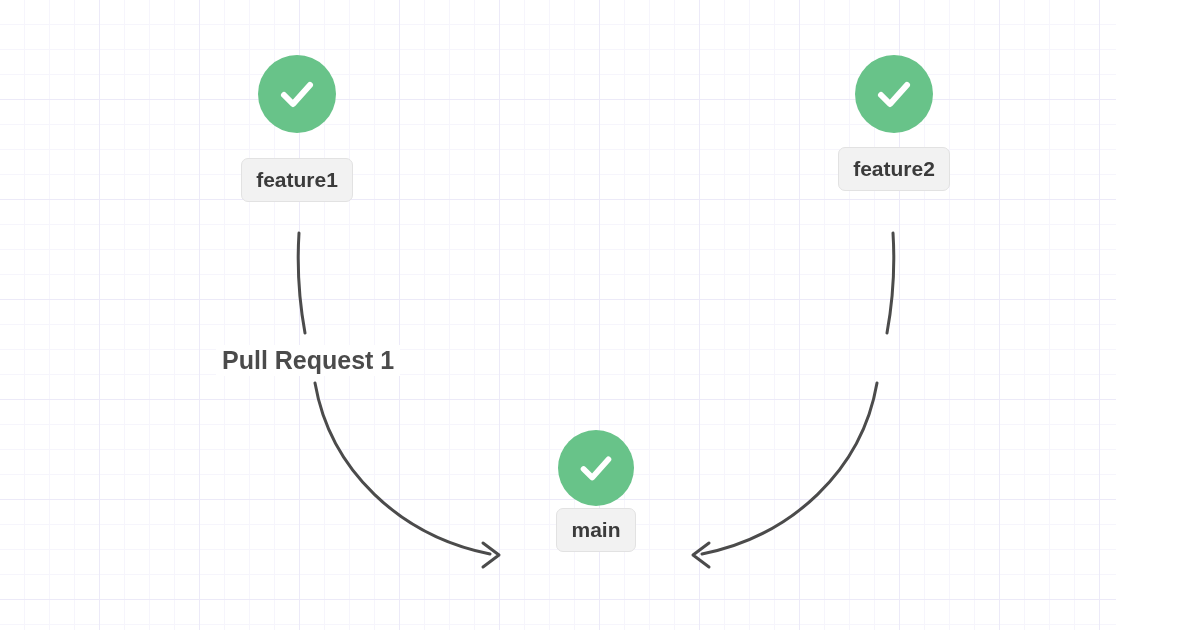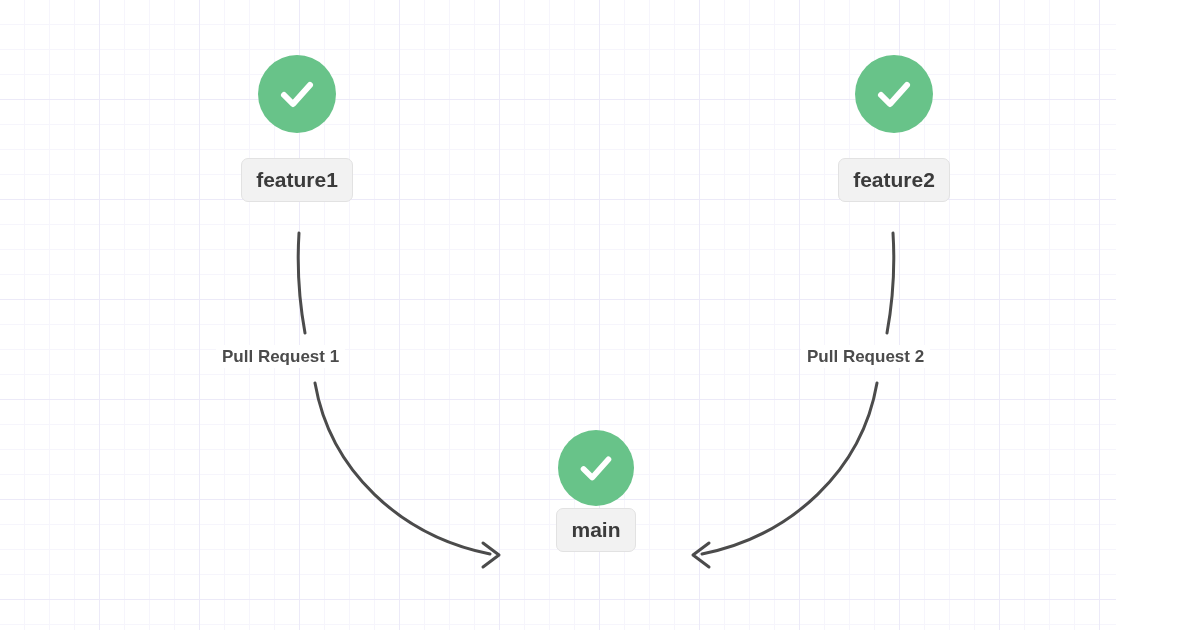--- a/index.html
+++ b/index.html
@@ -54,21 +54,21 @@
     font-size: 21px;
     font-weight: bold;
     line-height: 1;
     padding: 10px 14px 11px 14px;
     white-space: nowrap;
     box-sizing: border-box;
   }
   .edge-label {
     position: absolute;
     color: #4b4b4b;
-    font-size: 17px;
+    font-size: 25px;
     font-weight: bold;
     white-space: nowrap;
     line-height: 1;
     background: #ffffff;
     padding: 3px 6px;
   }
 </style>
 </head>
 <body>
 
@@ -95,29 +95,28 @@
     </div>
     <div class="chip" style="margin-top:25px;">feature1</div>
   </div>
 
   <div class="node" style="left:840px; top:55px; width:108px;">
     <div class="status-circle" style="width:78px; height:78px; background:#68c389;">
       <svg width="46" height="46" viewBox="0 0 46 46">
         <path d="M 10 24 L 19 33 L 36 14" fill="none" stroke="#ffffff" stroke-width="6" stroke-linecap="round" stroke-linejoin="round"></path>
       </svg>
     </div>
-    <div class="chip" style="margin-top:25px;">feature2</div>
+    <div class="chip" style="margin-top:14px;">feature2</div>
   </div>
 
   <div class="node" style="left:546px; top:430px; width:100px;">
     <div class="status-circle" style="width:76px; height:76px; background:#68c389;">
       <svg width="44" height="44" viewBox="0 0 46 46">
         <path d="M 10 24 L 19 33 L 36 14" fill="none" stroke="#ffffff" stroke-width="6" stroke-linecap="round" stroke-linejoin="round"></path>
       </svg>
     </div>
     <div class="chip" style="margin-top:2px;">main</div>
   </div>
 
   <div class="edge-label" style="left:216px; top:345px;">Pull Request 1</div>
 
-  <div class="edge-label" style="left:801px; top:345px;">Pull Request 2</div>
 
 </div>
 
 </body></html>

